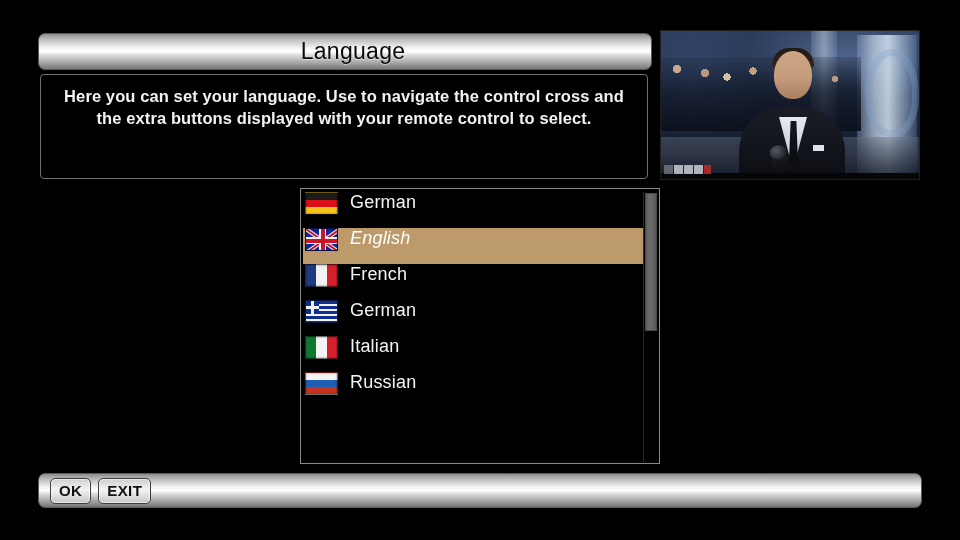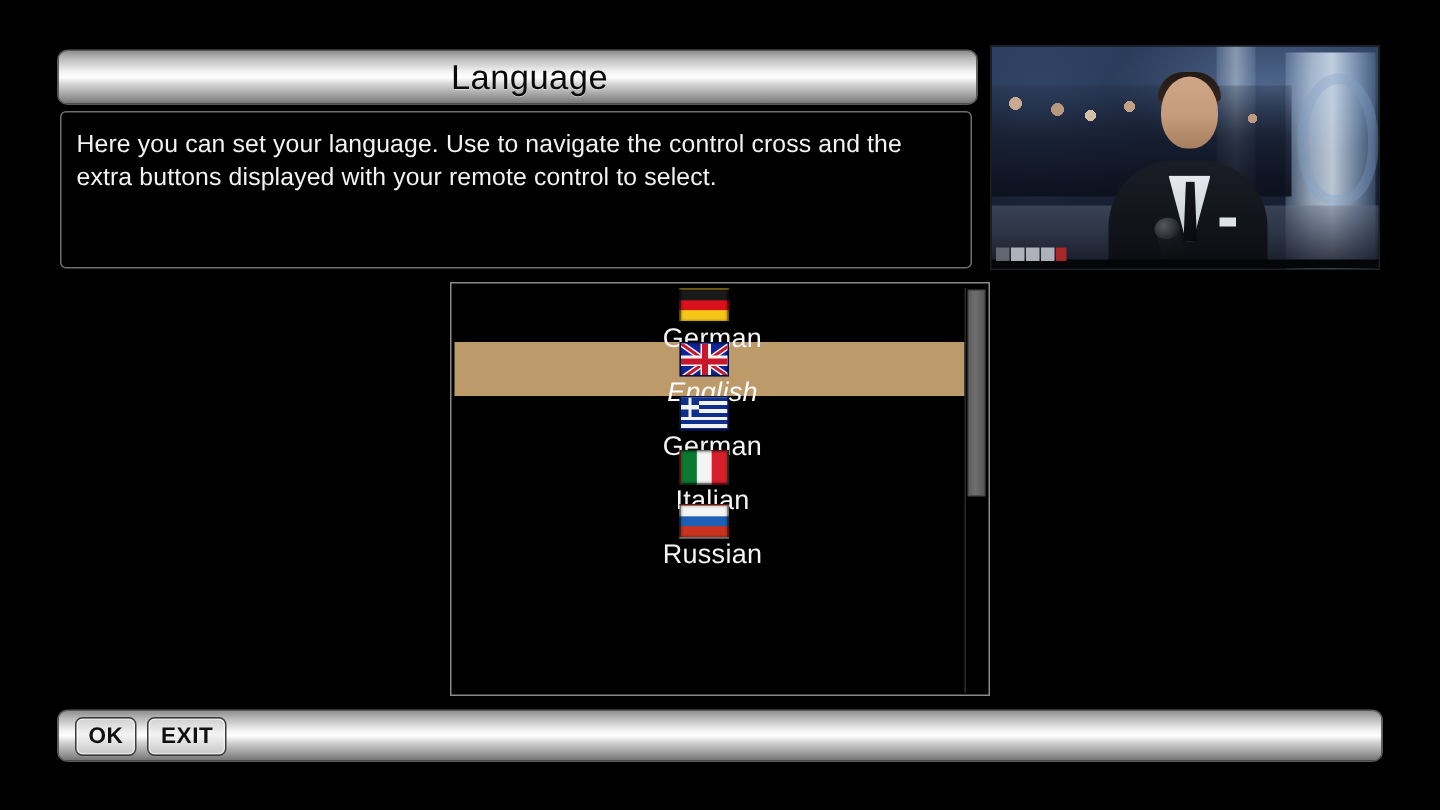--- a/index.html
+++ b/index.html
@@ -52,22 +52,23 @@
     width: 608px; height: 105px;
     background: #000;
     border: 1px solid #6f6f6f;
     border-radius: 4px;
     padding: 11px 10px 0 10px;
   }
   #help-text {
     color: #f2f2f2;
     font-size: 16.5px;
     line-height: 1.33;
-    font-weight: 400;
+    font-weight: 700;
     letter-spacing: 0.1px;
+    text-align: center;
   }
 
   
   #video-preview {
     position: absolute;
     left: 660px; top: 30px;
     width: 260px; height: 150px;
     overflow: hidden;
     background: #05080f;
     border: 1px solid #202020;
@@ -226,23 +227,21 @@
     border: 1px solid #8a8a8a;
   }
   #language-list {
     position: absolute;
     left: 2px; top: 3px;
     width: 342px;
   }
   .lang-row {
     height: 36px;
     display: flex;
-    align-items: center;
     padding-left: 2px;
-    flex-direction: column;
   }
   .lang-row.selected {
     background: #bd9a6a;
   }
   .lang-flag {
     width: 33px; height: 23px;
     margin-right: 12px;
     flex: 0 0 auto;
     position: relative;
     overflow: hidden;
@@ -410,20 +409,24 @@
           <i class="d3"></i>
           <i class="d4"></i>
           <i class="hw"></i>
           <i class="vw"></i>
           <i class="hr"></i>
           <i class="vr"></i>
         </div>
         <div class="lang-label">English</div>
       </div>
       <div class="lang-row">
+        <div class="lang-flag flag-fr"></div>
+        <div class="lang-label">French</div>
+      </div>
+      <div class="lang-row">
         <div class="lang-flag flag-gr">
           <span class="gr-stripes"></span>
           <span class="gr-canton"></span>
         </div>
         <div class="lang-label">German</div>
       </div>
       <div class="lang-row">
         <div class="lang-flag flag-it"></div>
         <div class="lang-label">Italian</div>
       </div>

